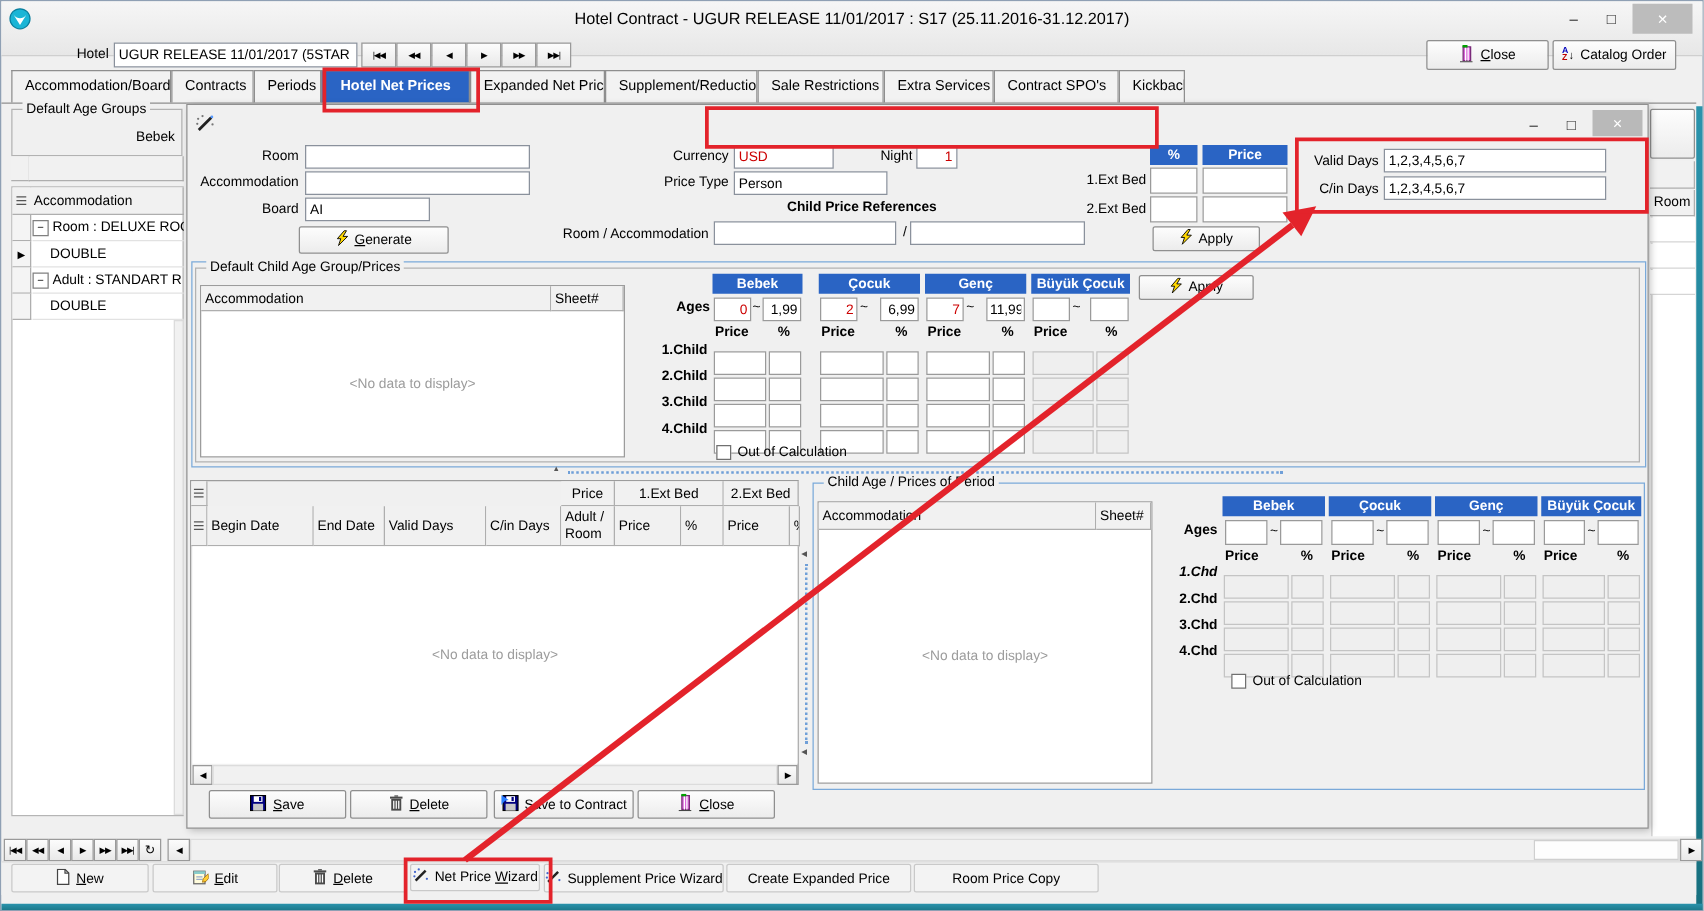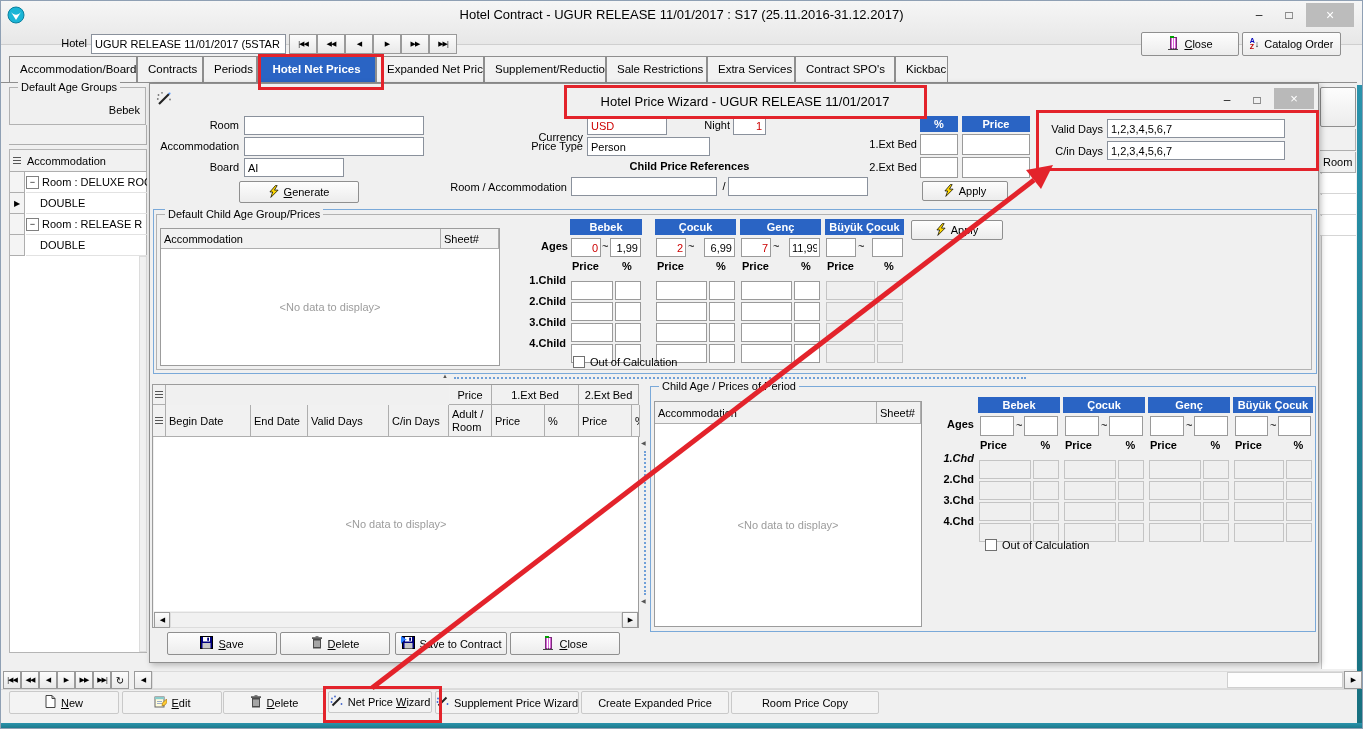--- a/index.html
+++ b/index.html
@@ -131,21 +131,21 @@
       </div>
 
       <div class="ghdr" style="left:0;top:43px;width:15px;height:21px;background:#f4f4f4;font-size:8px;justify-content:center;padding:0;">▶</div>
       <div class="abs" style="left:16px;top:43px;width:121px;height:21px;display:flex;align-items:center;padding-left:14px;border-bottom:1px solid #e2e2e2;">
         <span class="lbl">DOUBLE</span>
       </div>
 
       <div class="ghdr" style="left:0;top:64px;width:15px;height:21px;background:#f4f4f4;"></div>
       <div class="abs" style="left:16px;top:64px;width:121px;height:21px;display:flex;align-items:center;gap:3px;border-bottom:1px solid #e2e2e2;">
         <span style="display:inline-flex;width:11px;height:11px;border:1px solid #808080;align-items:center;justify-content:center;font-size:9px;line-height:9px;">−</span>
-        <span class="lbl" style="flex:1;">Room  : RELEASE R</span>
+        <span class="lbl" style="flex:1;">Adult  : STANDART R</span>
       </div>
 
       <div class="ghdr" style="left:0;top:85px;width:15px;height:21px;background:#f4f4f4;"></div>
       <div class="abs" style="left:16px;top:85px;width:121px;height:21px;display:flex;align-items:center;padding-left:14px;border-bottom:1px solid #e2e2e2;">
         <span class="lbl">DOUBLE</span>
       </div>
       <div class="abs scrolltrack" style="left:129px;top:106px;width:8px;height:396px;"></div>
     </div>
   </div>
 
@@ -234,39 +234,38 @@
     <span class="abs" style="left:6px;top:7px;">
       <svg width="16" height="16" viewBox="0 0 16 16">
           <line x1="3" y1="13" x2="13" y2="3" stroke="#222" stroke-width="2.2"></line>
           <circle cx="13.5" cy="2.5" r="1.1" fill="#59f"></circle>
           <circle cx="2.5" cy="4" r="0.9" fill="#777"></circle>
           <circle cx="6" cy="1.8" r="0.9" fill="#777"></circle>
           <circle cx="1.8" cy="8" r="0.9" fill="#777"></circle>
           <circle cx="14" cy="8.5" r="0.9" fill="#777"></circle>
         </svg>
     </span>
-    <div class="abs lbl" style="left:420px;top:7px;width:350px;height:22px;text-align:center;font-size:13px;line-height:22px;">Hotel Price Wizard - UGUR RELEASE 11/01/2017</div>
     <div class="abs winctl" style="left:1064px;top:8px;width:26px;height:16px;">–</div>
     <div class="abs winctl" style="left:1094px;top:8px;width:26px;height:16px;">□</div>
     <div class="abs winctl" style="left:1124px;top:4px;width:40px;height:21px;background:#b9b9b9;color:#fff;font-size:13px;">×</div>
 
     <div class="abs lbl rt" style="left:19px;top:35px;width:70px;">Room</div>
     <input class="abs input" style="left: 94px; top: 32px; width: 180px; height: 19px;" value="">
     <div class="abs lbl rt" style="left:0;top:56px;width:89px;">Accommodation</div>
     <input class="abs input" style="left: 94px; top: 53px; width: 180px; height: 19px;" value="">
     <div class="abs lbl rt" style="left:19px;top:77px;width:70px;">Board</div>
     <input class="abs input" style="left: 94px; top: 74px; width: 100px; height: 19px;" value="AI">
     <div class="abs btn" style="left:89px;top:97px;width:120px;height:22px;">
       <span><svg width="10" height="13" viewBox="0 0 11 13">
             <path d="M7 0 L1 7 H4 L2 13 L10 5 H6 L9 0 Z" fill="#ffd800" stroke="#000" stroke-width="0.8"></path>
           </svg></span>
       <span><u>G</u>enerate</span>
     </div>
 
-    <div class="abs lbl rt" style="left:353px;top:35px;width:80px;margin-top:12px;">Currency</div>
+    <div class="abs lbl rt" style="left:353px;top:35px;width:80px;">Currency</div>
     <input class="abs input redtext" style="left: 437px; top: 32px; width: 80px; height: 19px;" value="USD">
     <div class="abs lbl rt" style="left:543px;top:35px;width:37px;">Night</div>
     <input class="abs input redtext rtin" style="left: 583px; top: 32px; width: 33px; height: 19px;" value="1">
     <div class="abs lbl rt" style="left:343px;top:56px;width:90px;">Price Type</div>
     <input class="abs input" style="left: 437px; top: 53px; width: 123px; height: 19px;" value="Person">
     <div class="abs lbl bold" style="left:437px;top:76px;width:205px;text-align:center;">Child Price References</div>
     <div class="abs lbl rt" style="left:278px;top:97px;width:139px;">Room / Accommodation</div>
     <input class="abs input" style="left: 421px; top: 93px; width: 146px; height: 19px;" value="">
     <div class="abs lbl" style="left:570px;top:96px;width:8px;text-align:center;">/</div>
     <input class="abs input" style="left: 578px; top: 93px; width: 140px; height: 19px;" value="">

